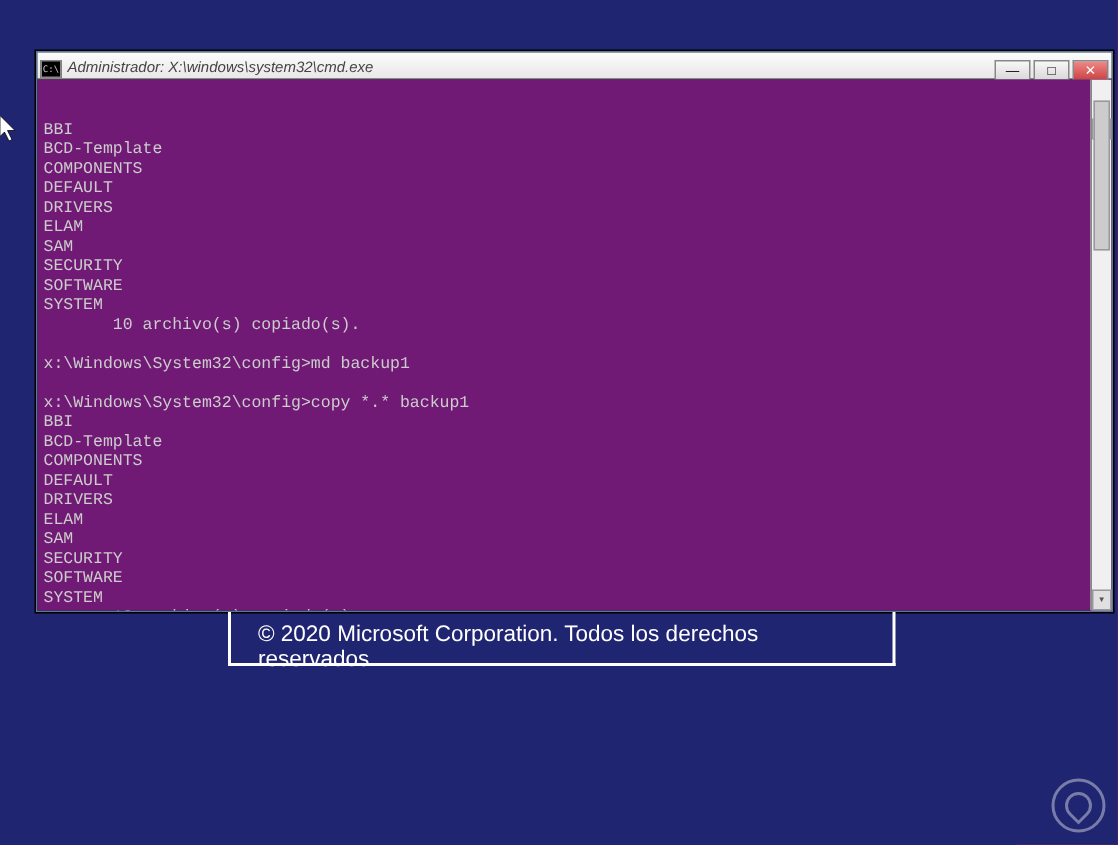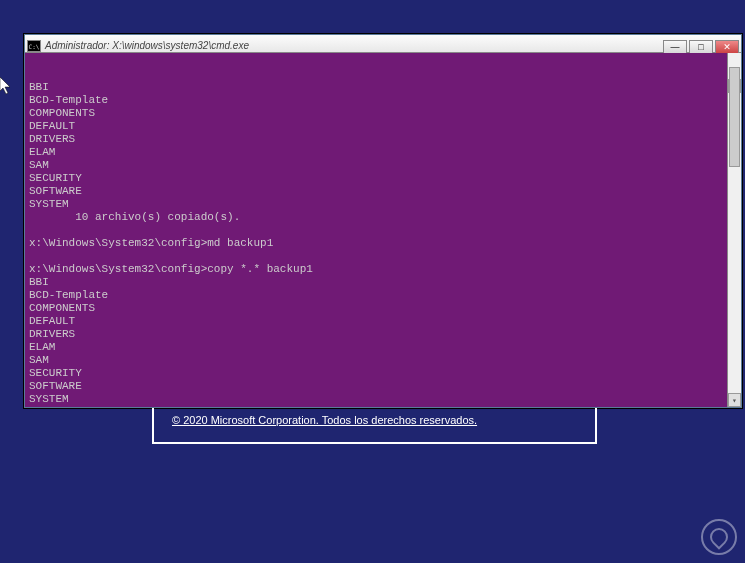--- a/index.html
+++ b/index.html
@@ -122,22 +122,21 @@
       top: 408px;
       width: 445px;
       height: 36px;
       border-left: 2px solid #fff;
       border-bottom: 2px solid #fff;
       border-right: 2px solid #fff;
       padding: 6px 18px;
     }
     .copyright {
       color: #fff;
-      font-size: 11px;
-      text-decoration: underline;
+      font-size: 15px;
     }
     .watermark {
       position: absolute;
       right: 8px;
       bottom: 8px;
       width: 36px;
       height: 36px;
       border: 2px solid rgba(255,255,255,0.4);
       border-radius: 50%;
       display: flex;

